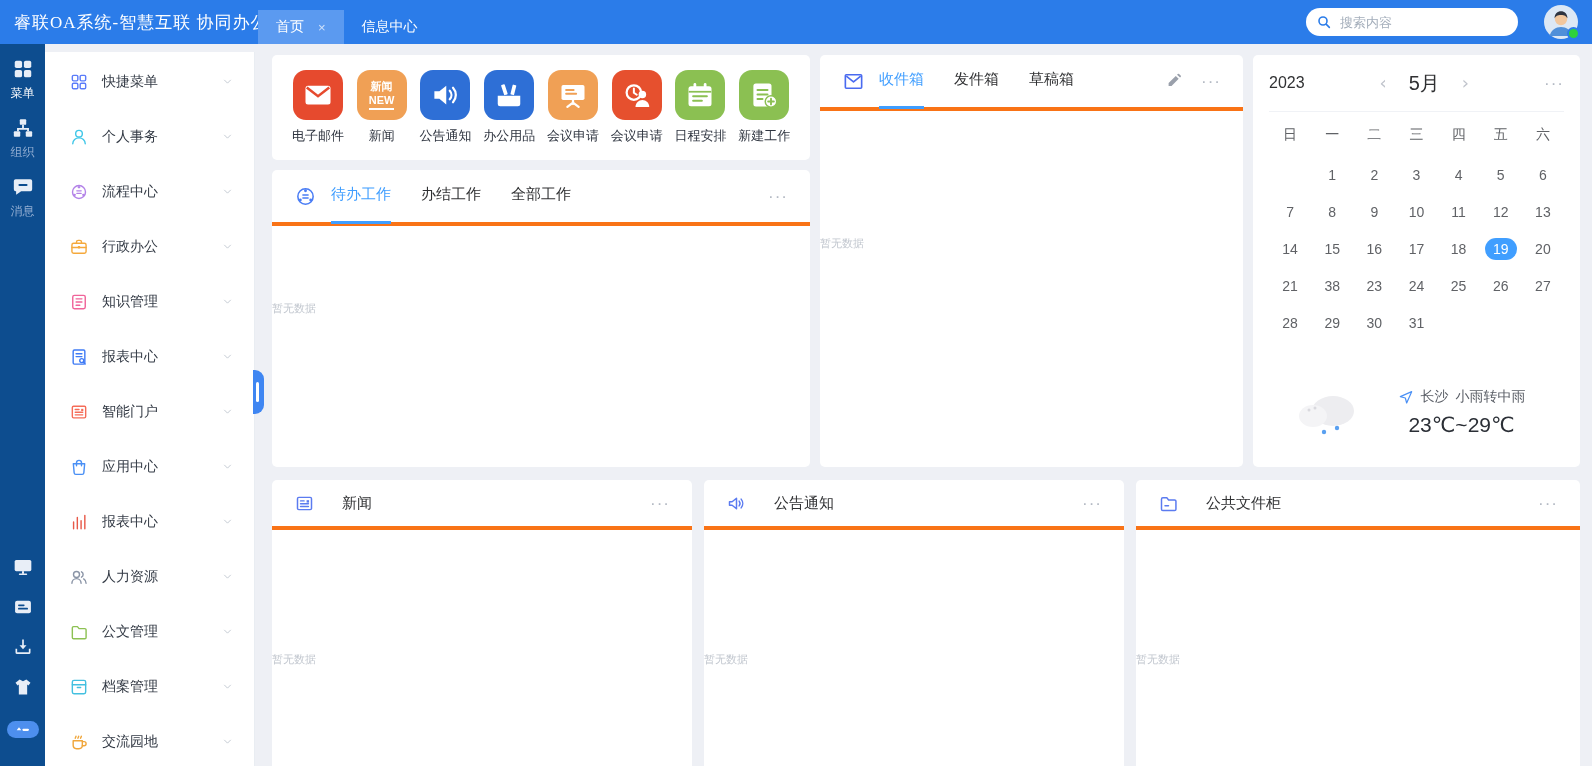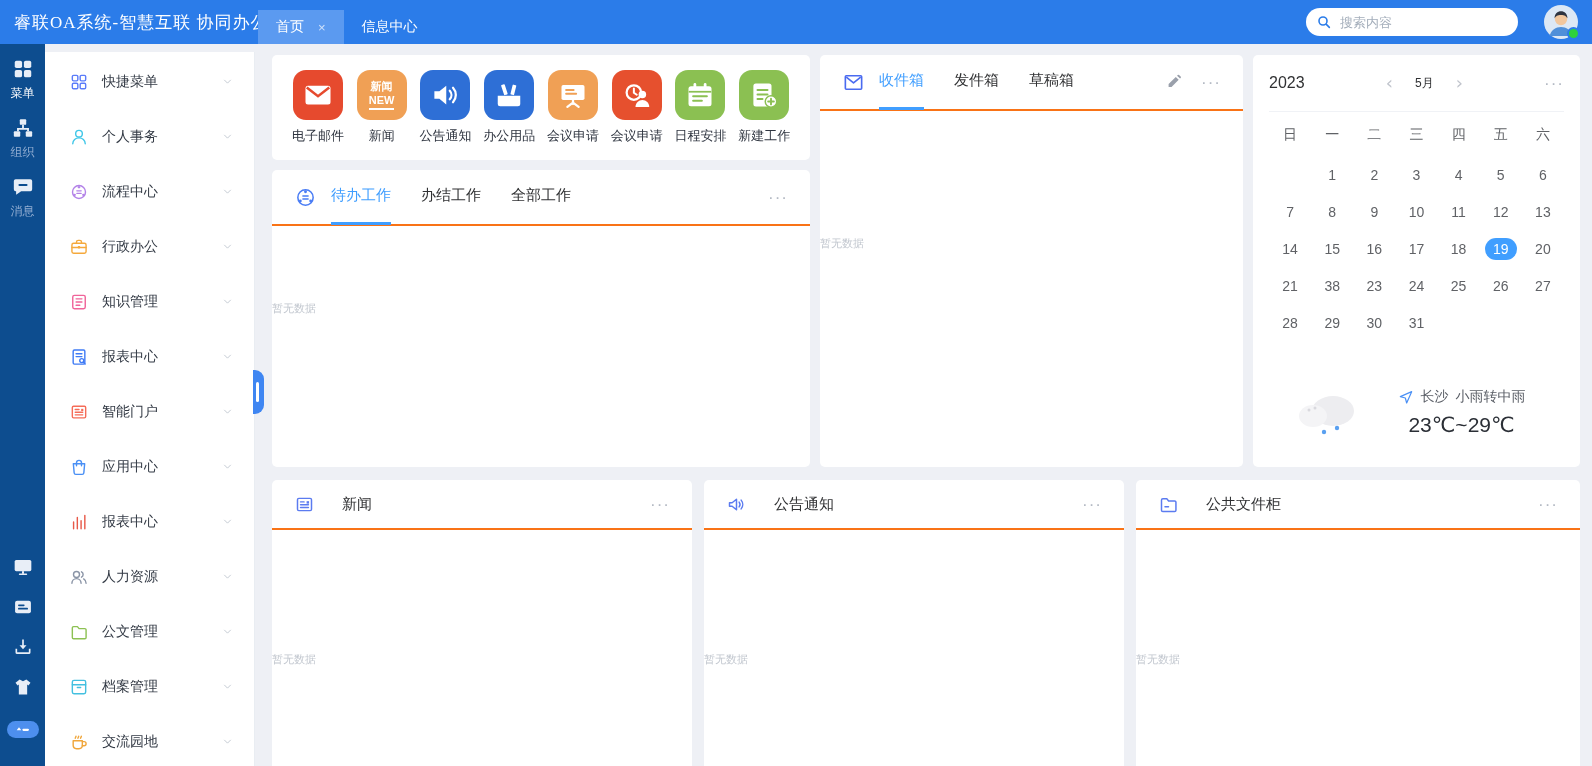--- a/index.html
+++ b/index.html
@@ -88,21 +88,21 @@
     background:#3f86f2; border-radius:0 9px 9px 0; cursor:pointer;
   }
   .collapse-handle i {
     position:absolute; left:3px; top:12px; width:3px; height:20px; background:#fff; border-radius:2px; display:block;
   }
 
   
   .content { position:absolute; left:255px; top:44px; right:0; bottom:0; }
   .card { position:absolute; background:#fff; border-radius:5px; }
   .card header {
-    display:flex; align-items:center; padding:0 22px; border-bottom:2px solid #f97316;
+    display:flex; align-items:center; padding:0 22px; border-bottom:4px solid #f97316;
   }
   .hicon { width:23px; height:23px; margin-right:14px; }
   .hicon svg { width:23px; height:23px; }
   .ptabs { display:flex; gap:30px; }
   .ptab {
     font-size:15px; color:#303133; cursor:pointer; height:100%;
     display:flex; align-items:center; border-bottom:3px solid transparent;
   }
   .ptab.active { color: var(--accent,#409eff); border-bottom-color: var(--accent,#409eff); }
   .more { margin-left:auto; color:#b4bac4; font-size:17px; letter-spacing:1px; cursor:pointer; line-height:1; }
@@ -137,21 +137,21 @@
   .mail header { height:56px; }
   .mail .ptabs { height:56px; }
   .empty-mail { padding-top:125px; }
 
   
   .cal { left:998px; top:11px; width:327px; height:412px; padding:0 16px; }
   .cal-head { height:57px; display:flex; align-items:center; border-bottom:1px solid #f0f2f6; }
   .cal-year { font-size:16px; color:#303133; }
   .cal-nav { flex:1; display:flex; align-items:center; justify-content:center; gap:22px; }
   .cal-arrow { color:#c0c4cc; font-size:18px; cursor:pointer; line-height:1; font-family:"DejaVu Sans",sans-serif; }
-  .cal-month { font-size:12px; color:#303133;text-align:right; }
+  .cal-month { font-size:20px; color:#303133;text-align:right; }
   .cal-week { display:grid; grid-template-columns:repeat(7,1fr); height:42px; align-items:center; margin-top:2px; }
   .cal-week span { text-align:center; font-size:14px; color:#606266; }
   .cal-days { display:grid; grid-template-columns:repeat(7,1fr); grid-auto-rows:37px; align-items:center; }
   .cal-cell { text-align:center; font-size:14px; color:#606266; cursor:pointer; }
   .cal-cell b { font-weight:normal; display:inline-block; min-width:32px; padding:3px 0; border-radius:13px; }
   .cal-cell.sel b { background:var(--accent,#409eff); color:#fff; }
   .weather { position:absolute; left:16px; right:16px; bottom:14px; height:82px; display:flex; align-items:center; }
   .weather .cloud { width:66px; height:52px; margin-left:24px; }
   .weather .winfo { flex:1; display:flex; flex-direction:column; align-items:center; }
   .wline { display:flex; align-items:center; gap:7px; font-size:14px; color:#5a5e66; }

